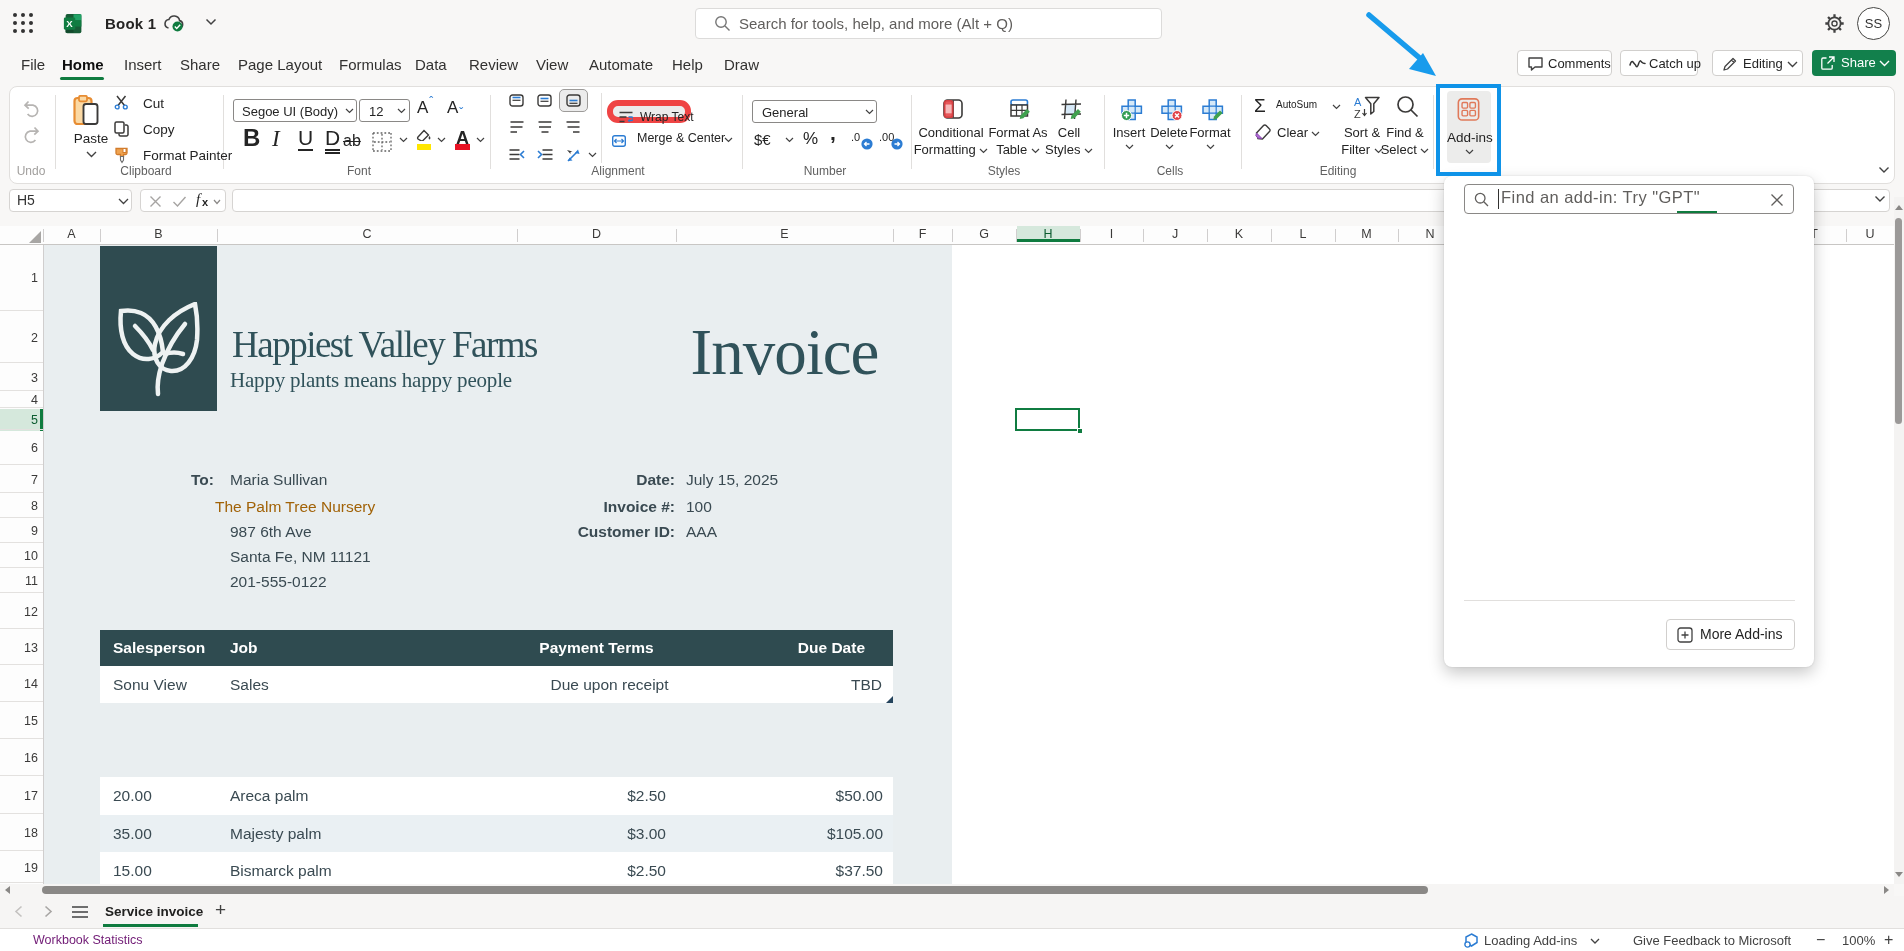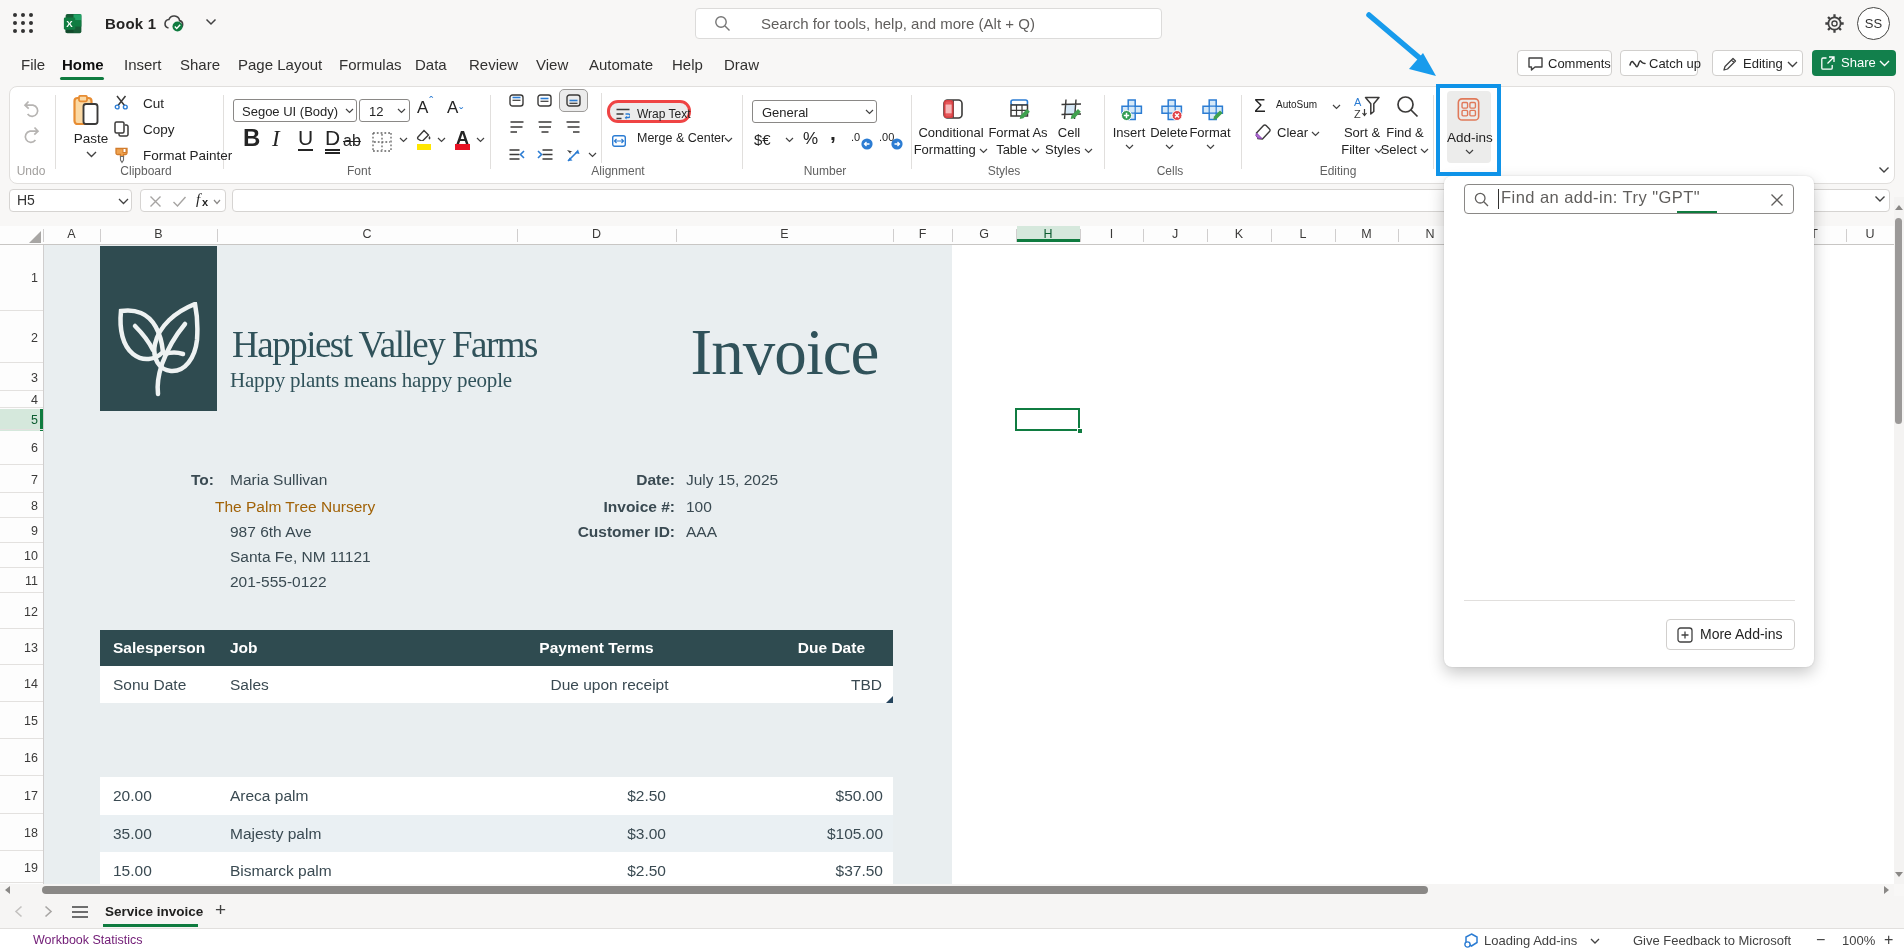--- a/index.html
+++ b/index.html
@@ -6,21 +6,21 @@
 html,body { width:1904px; height:951px; overflow:hidden; }
 body { font-family:"Liberation Sans", sans-serif; background:#f8f7f6; position:relative; }
 .abs { position:absolute; white-space:nowrap; }
 .mitem,.rtxt,.glabel,.chl { white-space:nowrap; }
 
 #topbar { position:absolute; left:0; top:0; width:1904px; height:47px; background:#f8f7f6; }
 #waffle { position:absolute; left:13px; top:13px; width:20px; height:20px; }
 #waffle div { position:absolute; width:4px; height:4px; border-radius:50%; background:#333; }
 #xlicon { position:absolute; left:63px; top:13px; width:21px; height:21px; }
 #doctitle { position:absolute; left:105px; top:15px; font-size:15px; font-weight:bold; color:#252423; letter-spacing:0.2px; }
-#searchbox { position:absolute; left:695px; top:8px; width:467px; height:31px; background:#fff; border:1px solid #dcdbda; border-radius:4px; color:#605e5c; font-size:15px; line-height:29px; padding-left:65px; }
+#searchbox { position:absolute; left:695px; top:8px; width:467px; height:31px; background:#fff; border:1px solid #dcdbda; border-radius:4px; color:#605e5c; font-size:15px; line-height:29px; padding-left:43px; }
 
 #menubar { position:absolute; left:0; top:47px; width:1904px; height:39px; background:#f8f7f6;padding-left:37px; }
 .mitem { position:absolute; top:9px; font-size:15px; color:#323130; }
 
 #ribbon { position:absolute; left:9px; top:86px; width:1886px; height:98px; background:#fff; border:1px solid #e1dfdd; border-radius:8px; }
 .rsep { position:absolute; top:8px; width:1px; height:74px; background:#e1dfdd; }
 .glabel { position:absolute; top:77px; font-size:12px; color:#616161; width:120px; text-align:center; }
 .rtxt { font-size:13.5px; color:#242424; }
 
 #frow { position:absolute; left:0; top:186px; width:1904px; height:40px; background:#f8f7f6; }
@@ -266,21 +266,21 @@
   <svg class="abs" style="left:555px;top:60px" width="16" height="16" viewBox="0 0 16 16">
       <path d="M2 3 l3.5 4 0 -2 2 -.5 z" fill="#3b3a39"></path>
       <path d="M3 14 L12 5" stroke="#2b7cd3" stroke-width="1.6"></path>
       <path d="M13 2.5 l1.5 4.5 -4.5 -1 z" fill="#2b7cd3"></path>
       <path d="M3 14 l4.5 -.5 -3 -3 z" fill="#2b7cd3"></path>
     </svg>
   <svg class="abs" style="left:578px;top:65px" width="9" height="6" viewBox="0 0 9 6">
       <path d="M1 1 L4.5 4.5 L8 1" fill="none" stroke="#424242" stroke-width="1.2"></path>
     </svg>
   <div class="abs" style="left:591px;top:6px;width:1px;height:70px;background:#e1dfdd"></div>
-  <div class="abs" style="left:597px;top:13px;width:84px;height:23px;background:#ececec;border:3px solid #ef4444;border-radius:11px">
+  <div class="abs" style="left:597px;top:13px;width:84px;height:23px;background:#ececec;border:6px solid #ef4444;border-radius:11px">
     <svg class="abs" style="left:6px;top:5px" width="14" height="12" viewBox="0 0 14 12">
         <path d="M0.5 1.5 h13 M0.5 6 h7 M0.5 10.5 h5" stroke="#3b3a39" stroke-width="1.4"></path>
         <path d="M9.5 6 h3 a1 1 0 0 1 0 3.5 h-2.5" fill="none" stroke="#2b7cd3" stroke-width="1.3"></path>
         <path d="M11.5 9.75 l-2.8 0 1.8 -1.8 z M8.7 9.75 l1.8 1.8 0 -1.8 z" fill="#2b7cd3"></path>
       </svg>
     <span class="abs" style="left:27px;top:4px;font-size:12px;color:#242424">Wrap Text</span>
   </div>
   <svg class="abs" style="left:602px;top:48px" width="14" height="12" viewBox="0 0 14 12">
       <rect x="0.7" y="0.7" width="12.6" height="10.6" rx="2" fill="none" stroke="#2b7cd3" stroke-width="1.4"></rect>
       <path d="M3 6 h8 M4.5 4 L2.5 6 L4.5 8 M9.5 4 L11.5 6 L9.5 8" fill="none" stroke="#2b7cd3" stroke-width="1.2"></path>
@@ -483,21 +483,21 @@
   <div class="abs" style="left:517px;top:293px;width:158px;height:25px;line-height:25px;text-align:right;font-weight:bold;font-size:15.5px;color:#3a4a52">Customer ID:</div>
   <div class="abs" style="left:686px;top:293px;height:25px;line-height:25px;font-size:15.5px;color:#3a4a52">AAA</div>
 
   <div class="abs teal" style="left:100px;top:404px;width:793px;height:36px;color:#fff;font-weight:bold;font-size:15.5px;">
     <span class="abs" style="left:13px;top:0;line-height:36px">Salesperson</span>
     <span class="abs" style="left:130px;top:0;line-height:36px">Job</span>
     <span class="abs" style="left:417px;top:0;width:159px;text-align:center;line-height:36px">Payment Terms</span>
     <span class="abs" style="right:28px;top:0;line-height:36px">Due Date</span>
   </div>
   <div class="abs" style="left:100px;top:440px;width:793px;height:37px;background:#fff;font-size:15.5px;color:#3a4a52">
-    <span class="abs" style="left:13px;top:0;line-height:37px">Sonu Date</span>
+    <span class="abs" style="left:13px;top:0;line-height:37px">Sonu View</span>
     <span class="abs" style="left:130px;top:0;line-height:37px">Sales</span>
     <span class="abs" style="left:417px;top:0;width:185px;text-align:center;line-height:37px">Due upon receipt</span>
     <span class="abs" style="right:11px;top:0;line-height:37px">TBD</span>
     <svg class="abs" style="right:0;bottom:0" width="7" height="7" viewBox="0 0 7 7">
         <path d="M7 0 V7 H0 Z" fill="#24435c"></path>
       </svg>
   </div>
 
   <div class="abs" style="left:100px;top:551px;width:793px;height:38px;background:#fff;font-size:15.5px;color:#3a4a52">
     <span class="abs" style="left:13px;top:0;line-height:38px">20.00</span>

